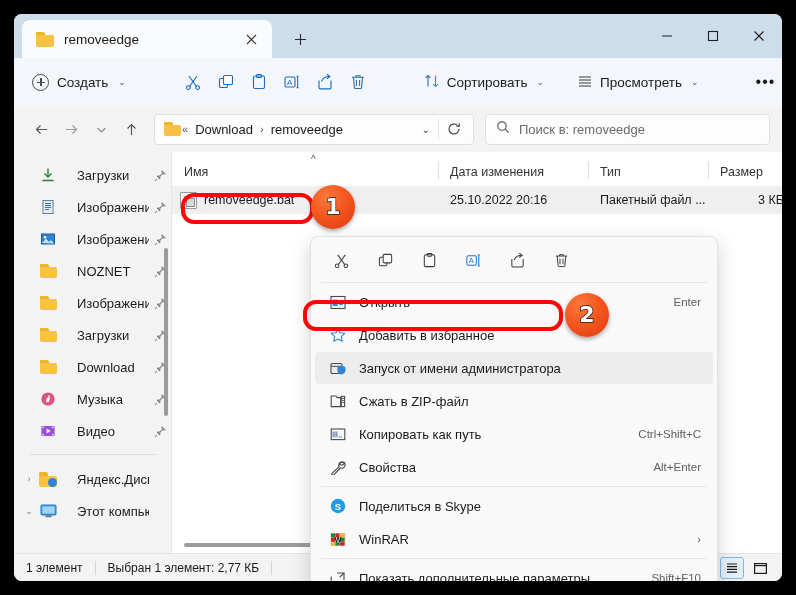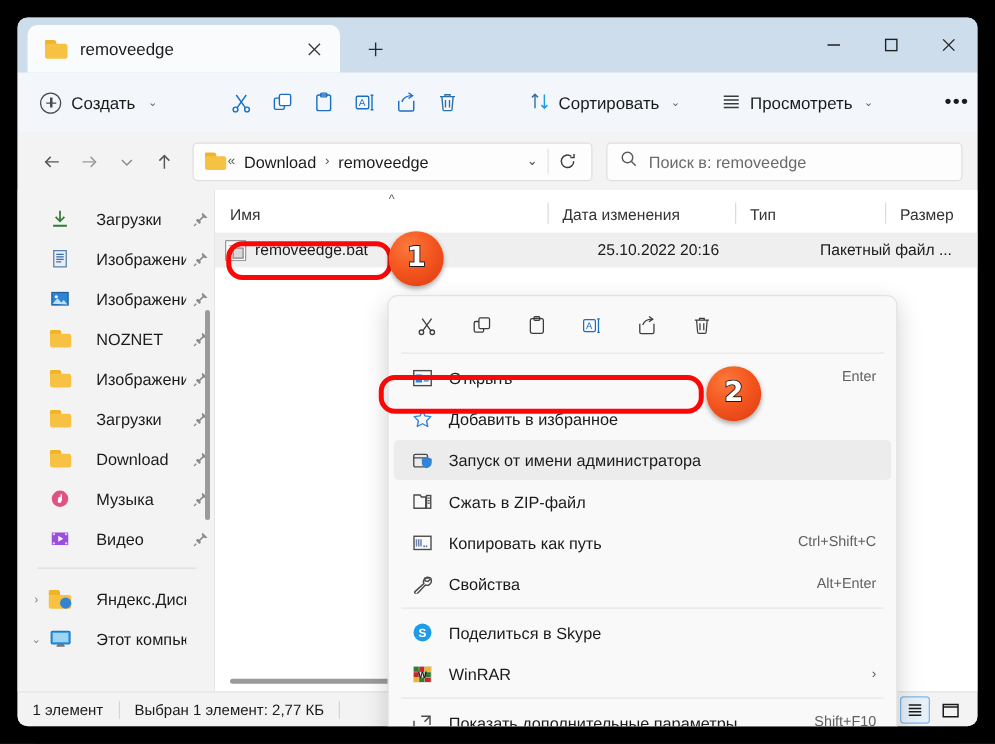--- a/index.html
+++ b/index.html
@@ -239,21 +239,21 @@
   }
   .ch-name { width: 266px; flex: 0 0 266px; }
   .ch-date { width: 150px; flex: 0 0 150px; }
   .ch-type { width: 120px; flex: 0 0 120px; }
   .ch-size { width: 90px; flex: 0 0 90px; text-align: left; }
 
   .filerow {
     display: flex; align-items: center;
     height: 28px;
     background: #efefef;
-    font-size: 12.5px; color: #1b1b1b; gap: 28px;
+    font-size: 12.5px; color: #1b1b1b;
   }
   .fc { padding-left: 12px; white-space: nowrap; overflow: hidden; }
   .fc-name { width: 266px; flex: 0 0 266px; display: flex; align-items: center; gap: 7px; padding-left: 8px;}
   .fc-date { width: 150px; flex: 0 0 150px; }
   .fc-type { width: 120px; flex: 0 0 120px; }
   .fc-size { width: 90px; flex: 0 0 90px; text-align: right; padding-right: 14px; padding-left:0; }
   .bat-icon {
     width: 17px; height: 17px; flex: 0 0 17px;
     border: 1px solid #9a9a9a; background: #fbfbfb;
     position: relative; border-radius: 1px;

